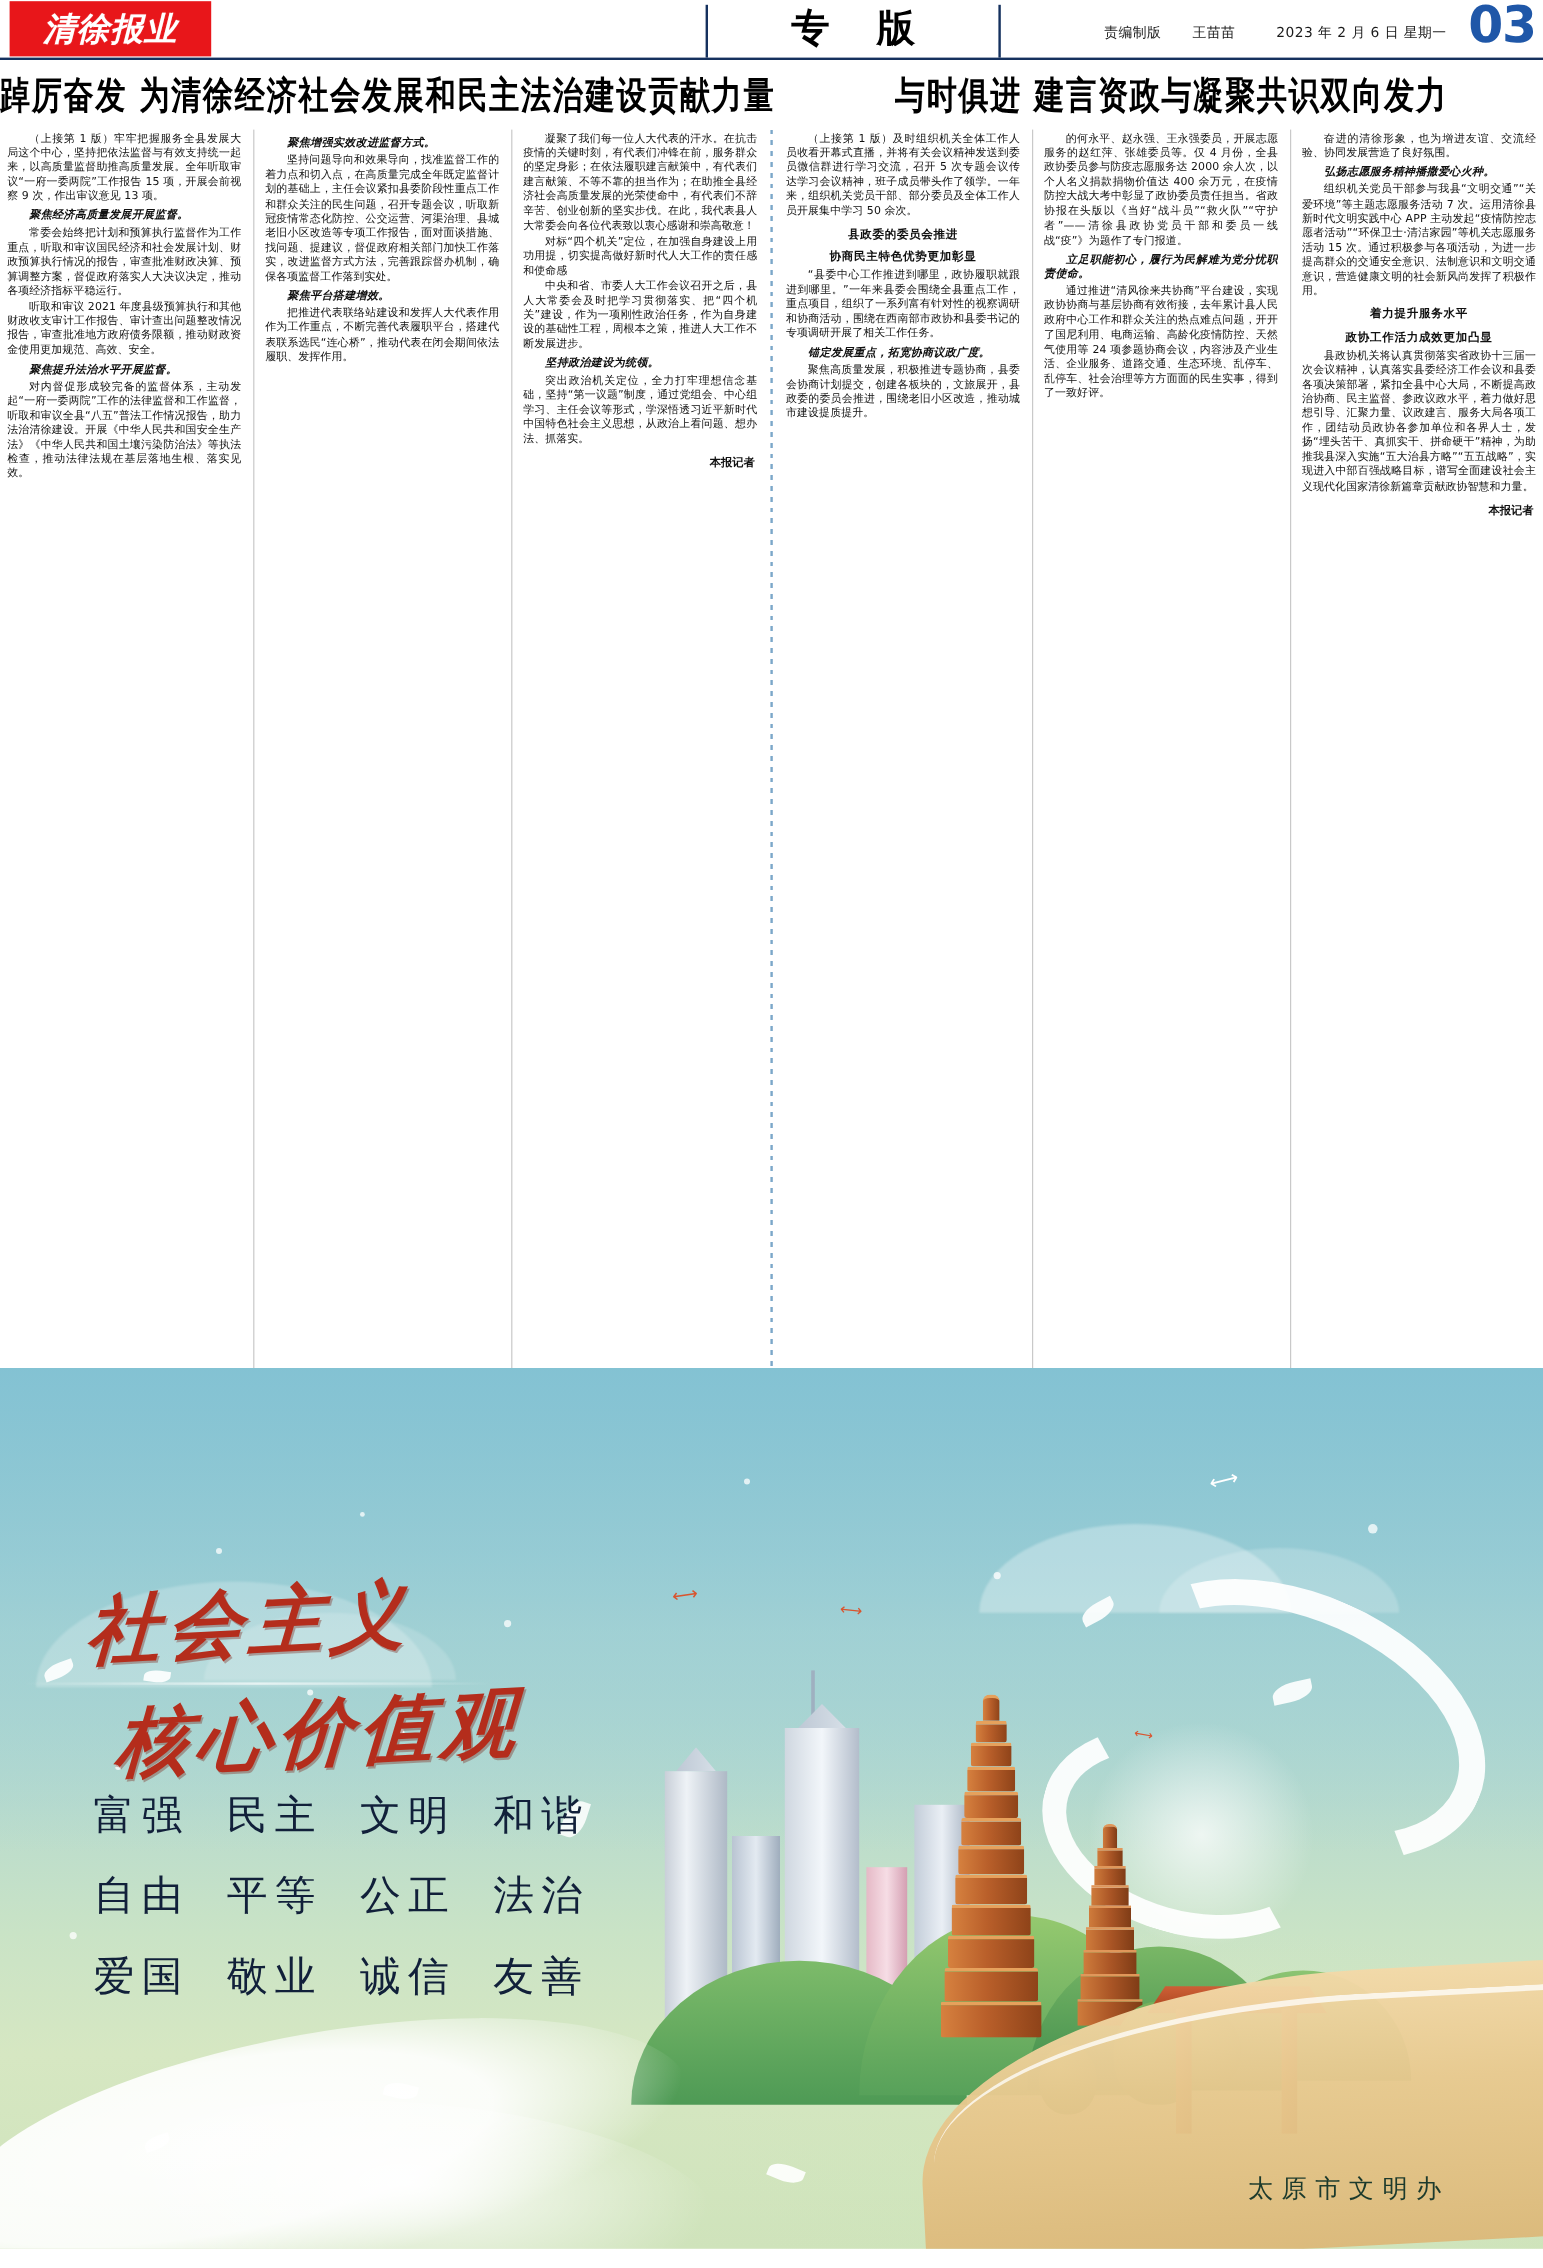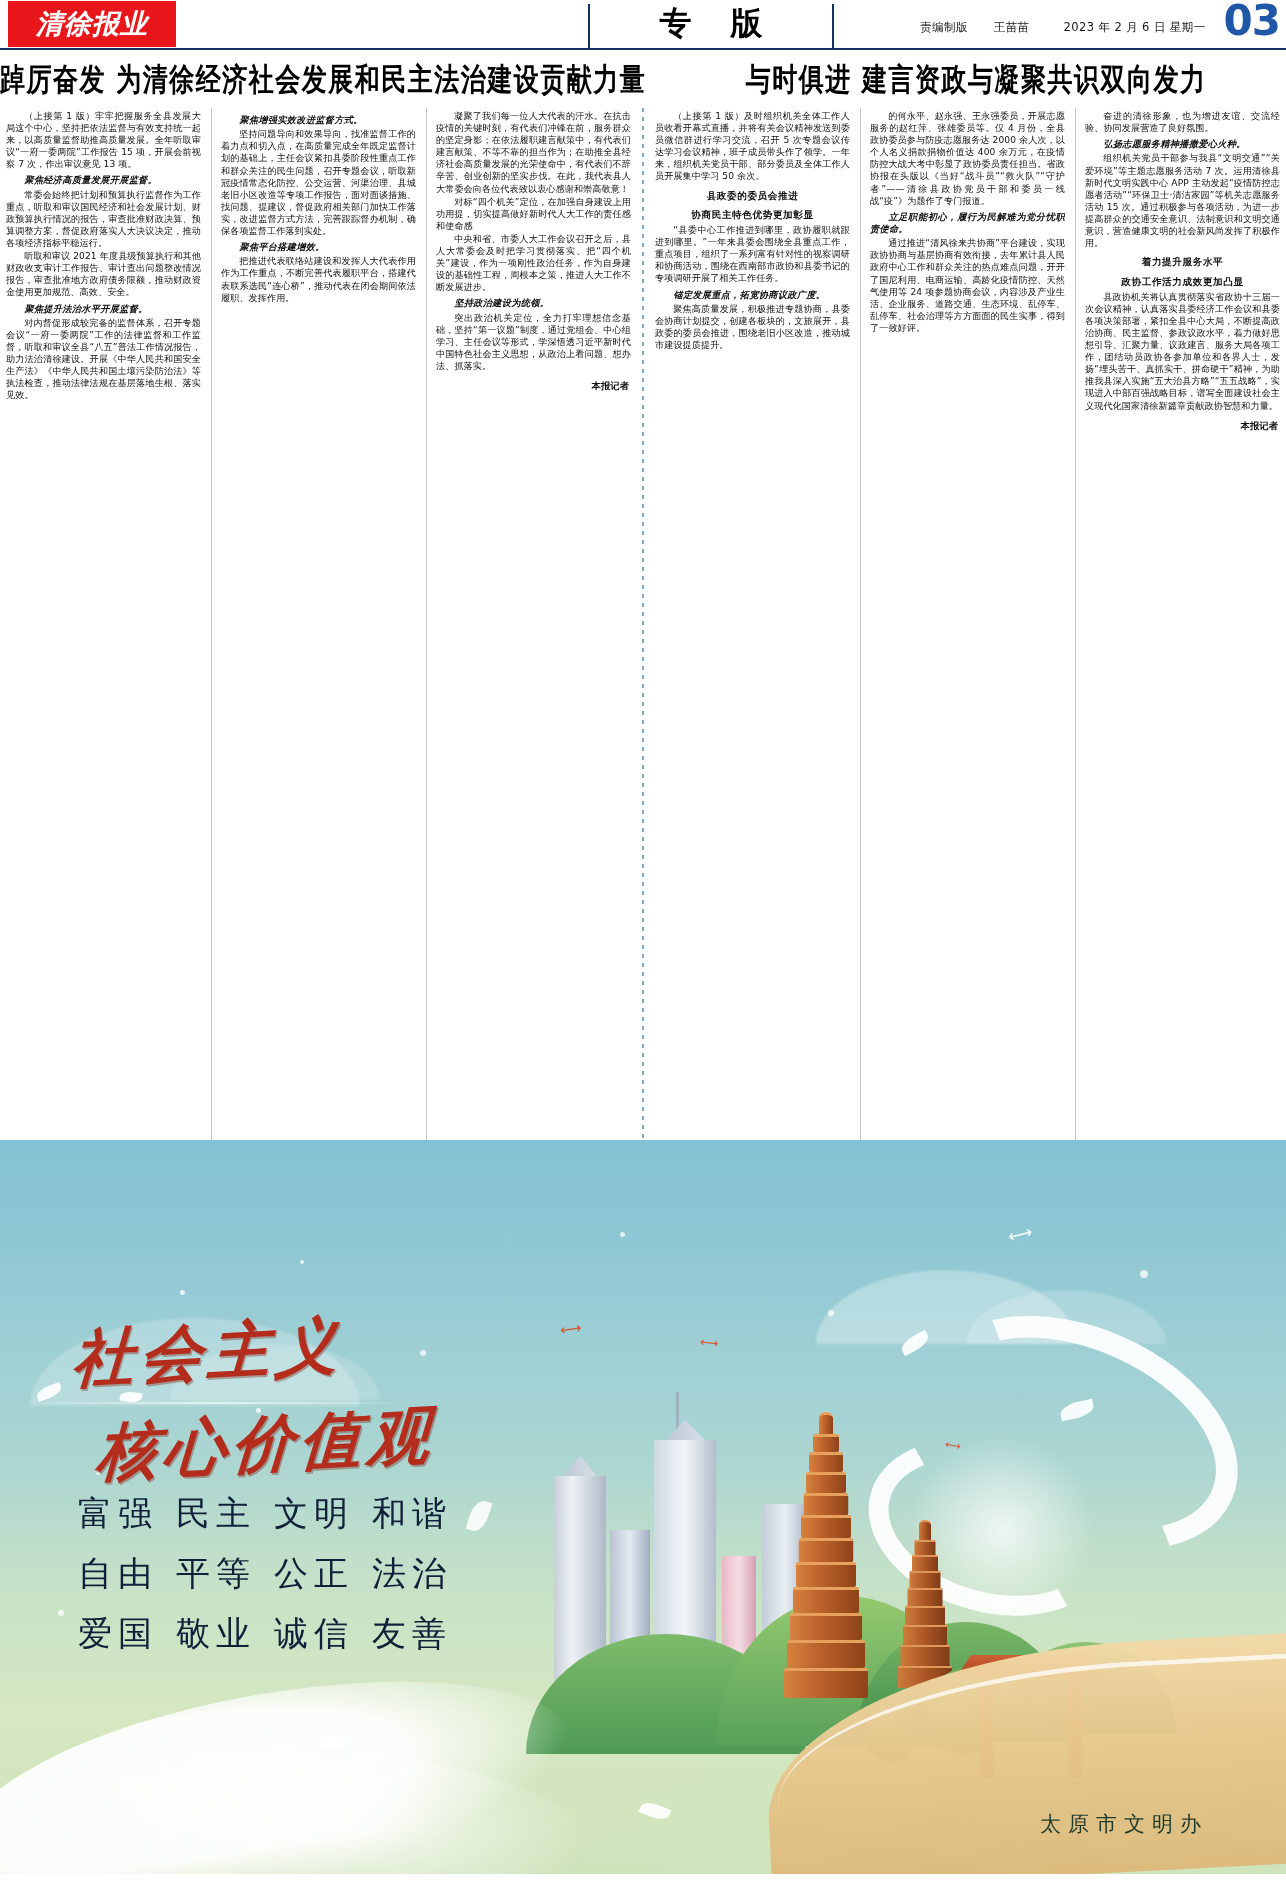--- a/index.html
+++ b/index.html
@@ -236,20 +236,21 @@
   }
 
   .values {
     position:absolute;
     left:78px; top:346px;
     display:grid;
     grid-template-columns:repeat(4, 98px);
     grid-auto-rows:54px;
     column-gap:0px;
     row-gap:6px;
+    gap:13px;
   }
   .values span {
     font-family:"DejaVu Serif","Liberation Serif",serif;
     font-size:34px;
     color:#11203a;
     letter-spacing:6px;
     line-height:54px;
   }
 
   .poster-sign {
@@ -424,26 +425,26 @@
 </div>
 
 <div class="headline-row">
   <div class="headline left">踔厉奋发 为清徐经济社会发展和民主法治建设贡献力量</div>
   <div class="headline right">与时俱进 建言资政与凝聚共识双向发力</div>
 </div>
 
 <div class="articles">
   <div class="article left">
     <div class="col">
-        <p>（上接第 1 版）牢牢把握服务全县发展大局这个中心，坚持把依法监督与有效支持统一起来，以高质量监督助推高质量发展。全年听取审议“一府一委两院”工作报告 15 项，开展会前视察 7 次，作出审议意见 13 项。</p>
+        <p>（上接第 1 版）牢牢把握服务全县发展大局这个中心，坚持把依法监督与有效支持统一起来，以高质量监督助推高质量发展。全年听取审议“一府一委两院”工作报告 15 项，开展会前视察 9 次，作出审议意见 13 项。</p>
         <h4>聚焦经济高质量发展开展监督。</h4>
         <p>常委会始终把计划和预算执行监督作为工作重点，听取和审议国民经济和社会发展计划、财政预算执行情况的报告，审查批准财政决算、预算调整方案，督促政府落实人大决议决定，推动各项经济指标平稳运行。</p>
         <p>听取和审议 2021 年度县级预算执行和其他财政收支审计工作报告、审计查出问题整改情况报告，审查批准地方政府债务限额，推动财政资金使用更加规范、高效、安全。</p>
         <h4>聚焦提升法治水平开展监督。</h4>
-        <p>对内督促形成较完备的监督体系，召开专题会议“一府一委两院”工作的法律监督和工作监督，听取和审议全县“八五”普法工作情况报告，助力法治清徐建设。开展《中华人民共和国安全生产法》《中华人民共和国土壤污染防治法》等执法检查，推动法律法规在基层落地生根、落实见效。</p>
+        <p>对内督促形成较完备的监督体系，主动发起“一府一委两院”工作的法律监督和工作监督，听取和审议全县“八五”普法工作情况报告，助力法治清徐建设。开展《中华人民共和国安全生产法》《中华人民共和国土壤污染防治法》等执法检查，推动法律法规在基层落地生根、落实见效。</p>
       </div>
     <div class="col">
         <h4>聚焦增强实效改进监督方式。</h4>
         <p>坚持问题导向和效果导向，找准监督工作的着力点和切入点，在高质量完成全年既定监督计划的基础上，主任会议紧扣县委阶段性重点工作和群众关注的民生问题，召开专题会议，听取新冠疫情常态化防控、公交运营、河渠治理、县城老旧小区改造等专项工作报告，面对面谈措施、找问题、提建议，督促政府相关部门加快工作落实，改进监督方式方法，完善跟踪督办机制，确保各项监督工作落到实处。</p>
         <h4>聚焦平台搭建增效。</h4>
         <p>把推进代表联络站建设和发挥人大代表作用作为工作重点，不断完善代表履职平台，搭建代表联系选民“连心桥”，推动代表在闭会期间依法履职、发挥作用。</p>
       </div>
     <div class="col">
         <p>凝聚了我们每一位人大代表的汗水。在抗击疫情的关键时刻，有代表们冲锋在前，服务群众的坚定身影；在依法履职建言献策中，有代表们建言献策、不等不靠的担当作为；在助推全县经济社会高质量发展的光荣使命中，有代表们不辞辛苦、创业创新的坚实步伐。在此，我代表县人大常委会向各位代表致以衷心感谢和崇高敬意！</p>
         <p>对标“四个机关”定位，在加强自身建设上用功用提，切实提高做好新时代人大工作的责任感和使命感</p>

